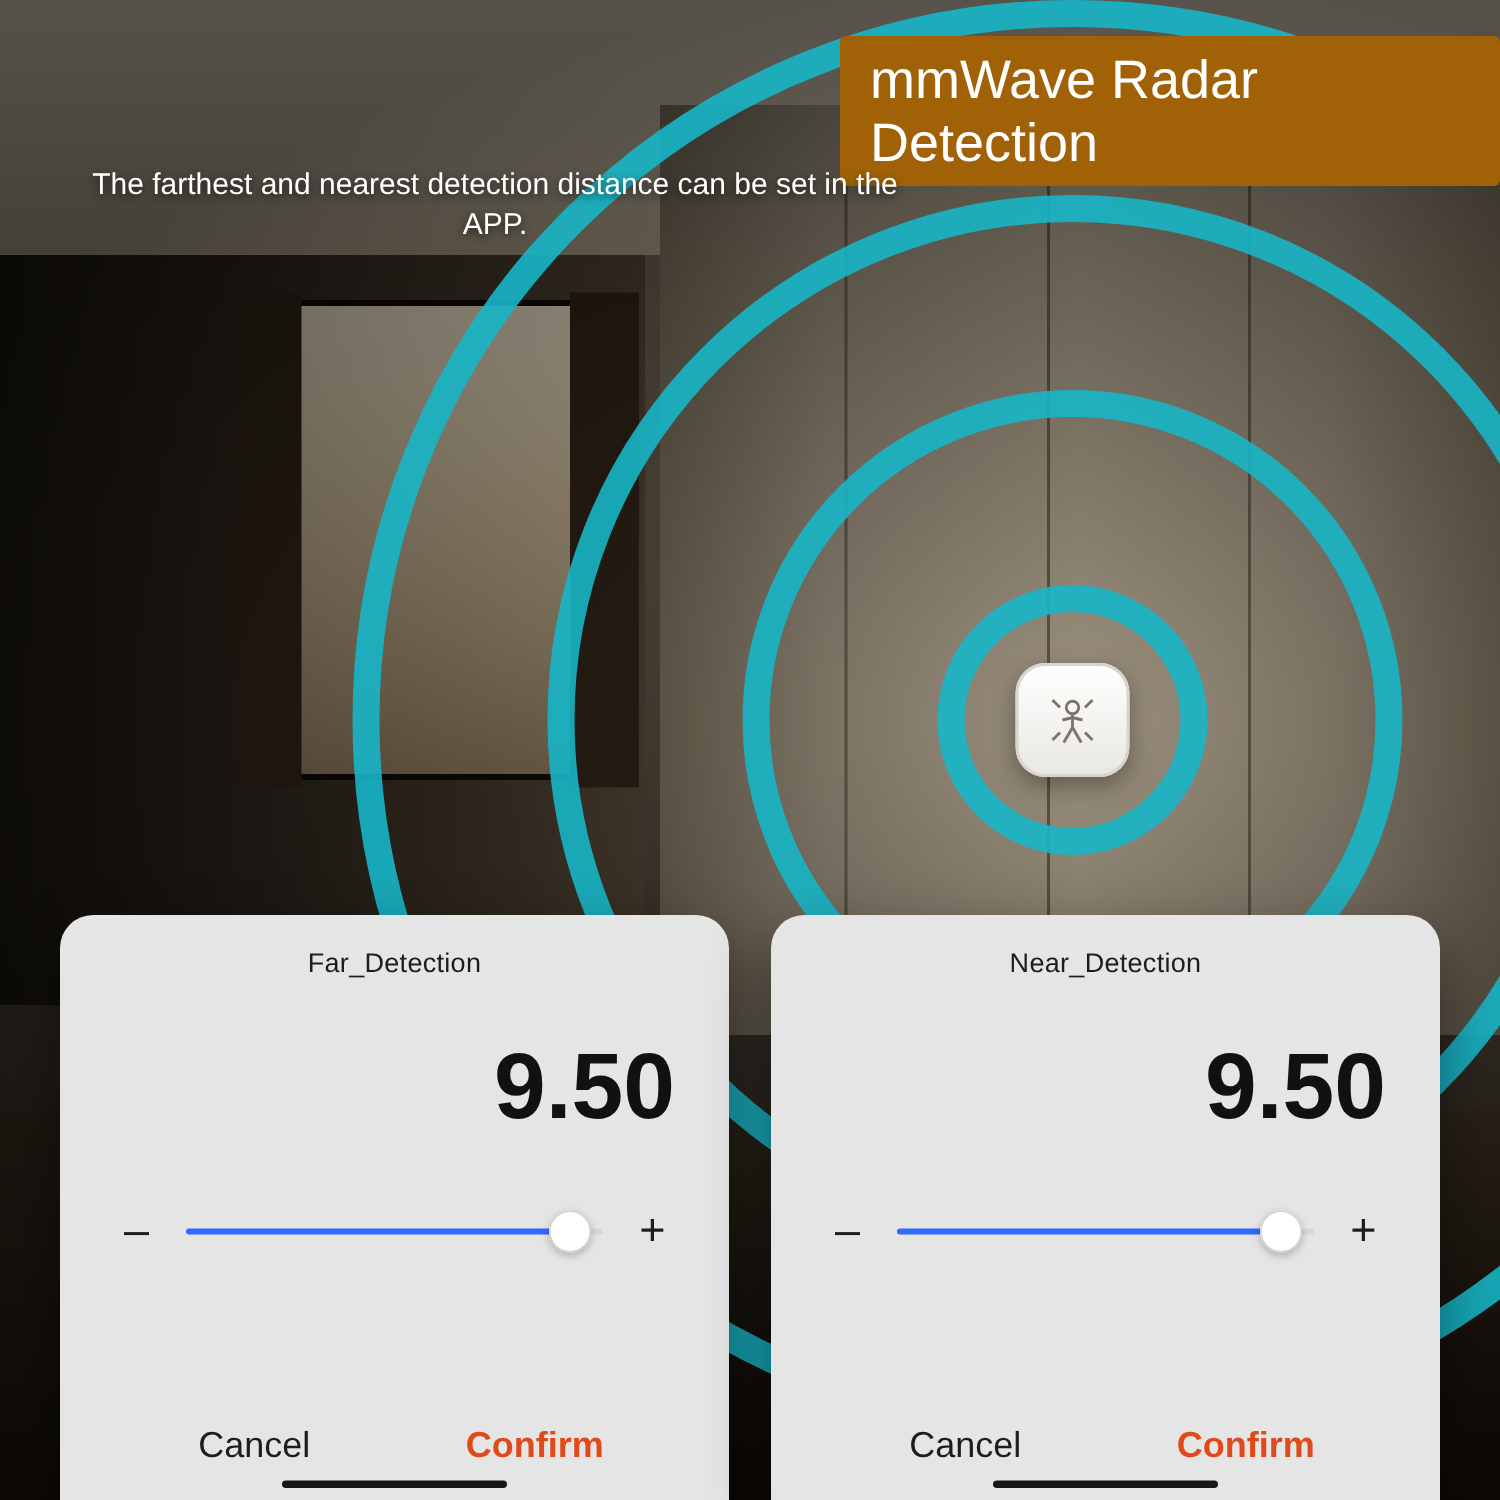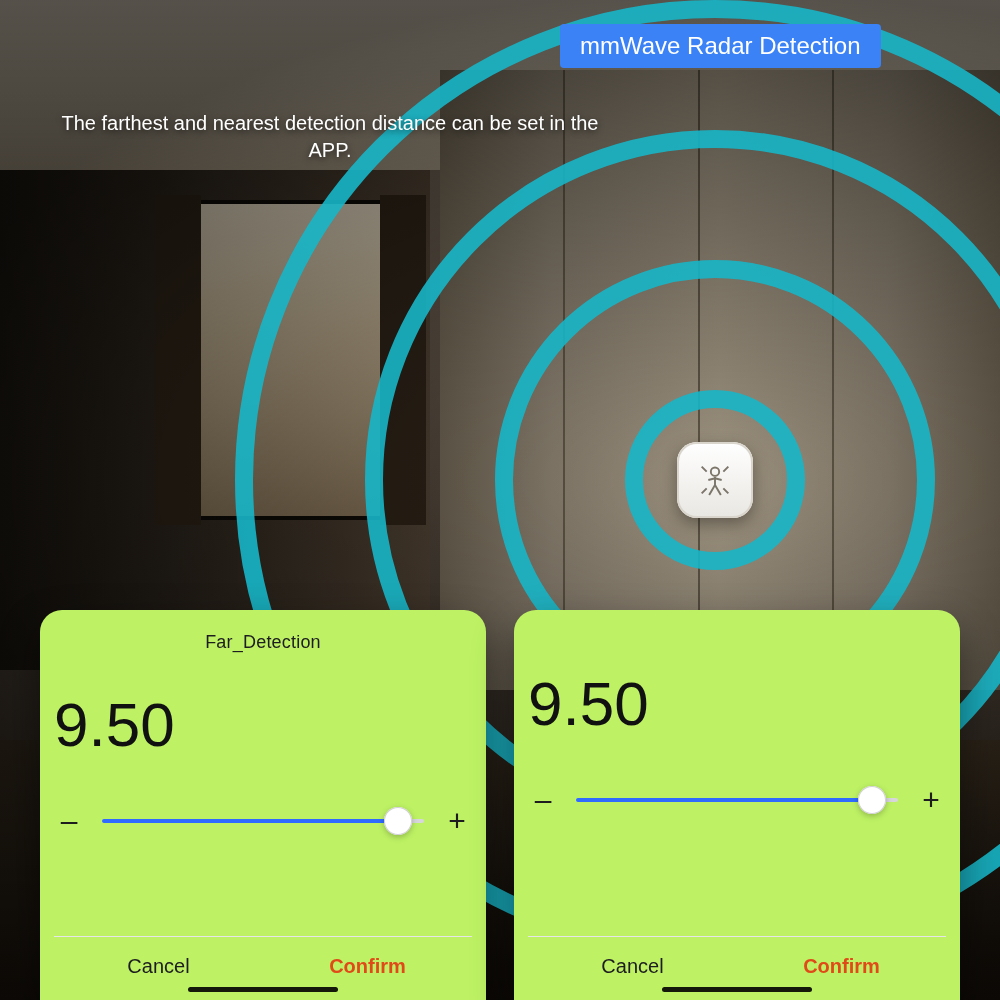--- a/index.html
+++ b/index.html
@@ -50,55 +50,55 @@
     width:76px; height:76px; border-radius:20px;
     background:linear-gradient(#ffffff,#e9e7e2);
     box-shadow:0 6px 16px rgba(0,0,0,.35), inset 0 0 0 2px #d9d5cc;
     display:flex; align-items:center; justify-content:center;
   }
   .sensor svg { width:40px; height:40px; stroke:#7b756a; stroke-width:2.3; fill:none; }
 
   
   .badge {
     position:absolute; top:24px; left:560px;
-    background:#3b82f6; color:#fff; font-size:24px;
+    background:#a16207; color:#fff; font-size:36px;
     padding:8px 20px; border-radius:4px;
     font-family:"Segoe UI",Arial,sans-serif;
   }
   .headline {
     position:absolute; top:110px; left:40px; right:380px;
     color:#fff; font-size:20px; line-height:1.35; text-align:center;
     text-shadow:0 2px 6px rgba(0,0,0,.6);
   }
 
   
   .cards { position:absolute; left:40px; right:40px; bottom:0; height:390px;
     display:flex; gap:28px; }
   .card {
-    flex:1; background:#bef264; border-radius:22px 22px 0 0;
+    flex:1; background:#e5e5e5; border-radius:22px 22px 0 0;
     box-shadow:0 18px 40px rgba(0,0,0,.45);
-    display:flex; flex-direction:column; padding:22px 14px 12px;
+    display:flex; flex-direction:column; padding:22px 36px 12px;
     position:relative;
   }
   .card-title { text-align:center; font-size:18px; color:#1d1d1f;
     font-weight:400; letter-spacing:.2px; }
-  .card-value { margin-top:36px; text-align:left; font-size:62px;
-    font-weight:400; color:#111; }
+  .card-value { margin-top:36px; text-align:right; font-size:62px;
+    font-weight:700; color:#111; }
   .slider-row { margin-top:44px; display:flex; align-items:center; gap:18px; }
   .step { width:30px; text-align:center; font-size:30px; color:#1d1d1f;
     user-select:none; }
   .track { position:relative; flex:1; height:4px; background:#d7d7db; border-radius:2px; }
   .fill { position:absolute; left:0; top:0; bottom:0; width:92%;
     background:#2f6bff; border-radius:2px; }
   .thumb { position:absolute; top:50%; left:92%; transform:translate(-50%,-50%);
     width:28px; height:28px; border-radius:50%; background:#fff;
     box-shadow:0 2px 6px rgba(0,0,0,.25), inset 0 0 0 1px #d0d0d4; }
   .card-actions { margin-top:auto; display:flex; border-top:1px solid #e6e6ea; }
   .card-actions > div { flex:1; text-align:center; padding:18px 0 10px;
-    font-size:20px; }
+    font-size:24px; }
   .cancel { color:#1d1d1f; }
   .confirm { color:#e04a18; font-weight:700; }
   .home-bar { position:absolute; bottom:8px; left:50%; transform:translateX(-50%);
     width:150px; height:5px; border-radius:3px; background:#000; opacity:.9; }
 </style>
 </head>
 <body>
 
 <div class="scene">
   <div class="ceiling"></div>
@@ -148,20 +148,21 @@
       <div class="step">+</div>
     </div>
     <div class="card-actions">
       <div class="cancel">Cancel</div>
       <div class="confirm">Confirm</div>
     </div>
     <div class="home-bar"></div>
   </div>
 
   <div class="card">
+    <div class="card-title">Near_Detection</div>
     <div class="card-value">9.50</div>
     <div class="slider-row">
       <div class="step">–</div>
       <div class="track">
         <div class="fill"></div>
         <div class="thumb"></div>
       </div>
       <div class="step">+</div>
     </div>
     <div class="card-actions">

